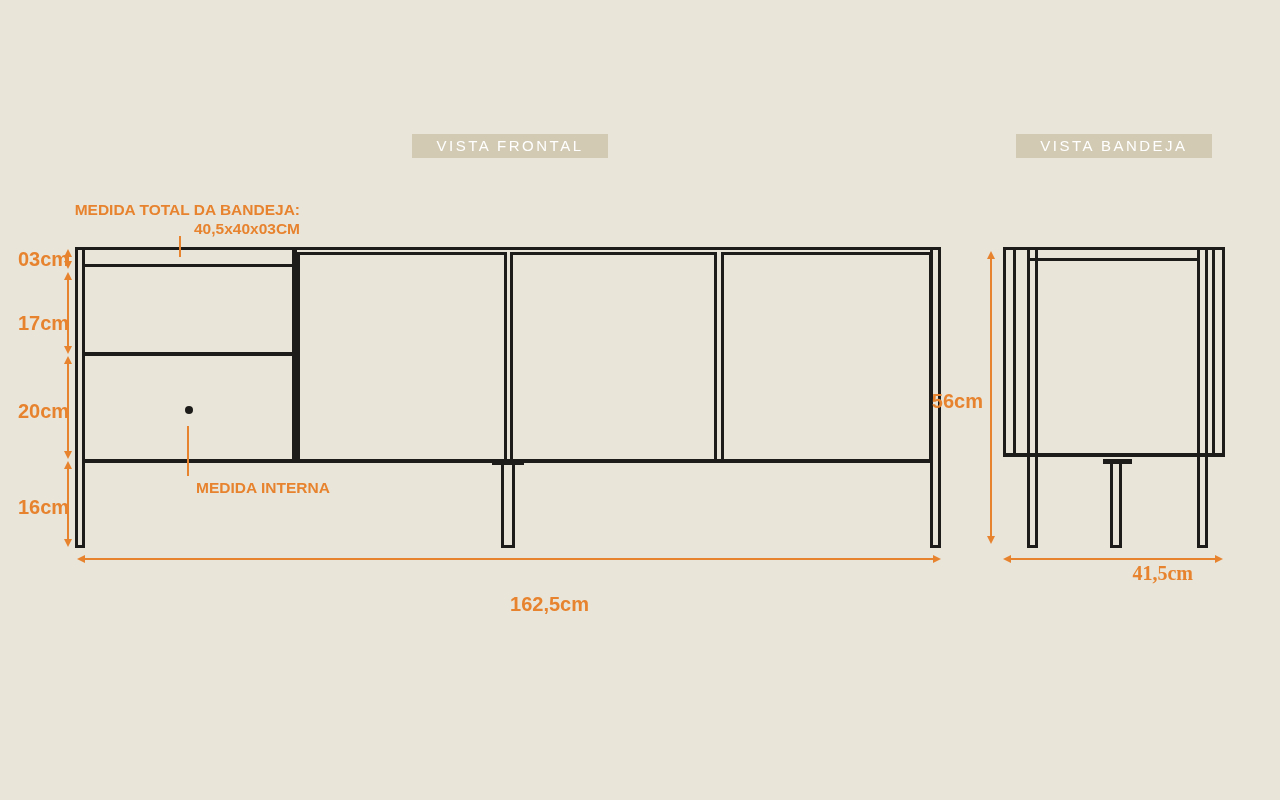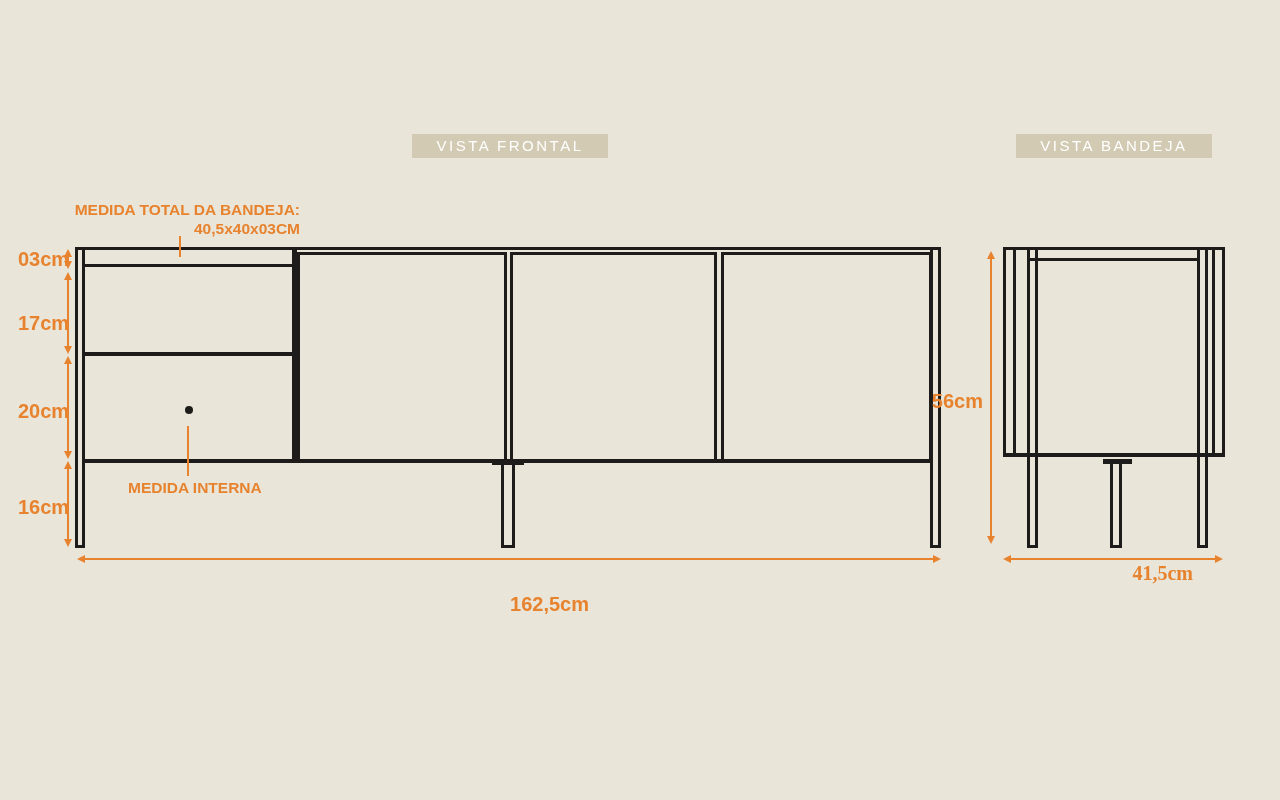--- a/index.html
+++ b/index.html
@@ -8,21 +8,21 @@
   .badge{position:absolute;height:24px;line-height:24px;text-align:center;
          background:var(--badge-bg,#D2CAB3);color:var(--badge-text,#fff);
          font-weight:normal;font-size:15px;letter-spacing:2.5px;}
   .line{position:absolute;background:var(--ink,#1D1C1A);}
   .hollow{position:absolute;background:transparent;border:0 solid var(--ink,#1D1C1A);box-sizing:border-box;}
   .leg{border-left-width:3px;border-right-width:3px;border-bottom-width:3px;}
   .pair{border-left-width:3px;border-right-width:3px;}
   .panel{border-width:3px;}
   .oline{position:absolute;background:var(--accent-orange,#E7832F);}
   .dim{position:absolute;color:var(--accent-orange,#E7832F);font-weight:bold;font-size:20px;line-height:18px;}
-  .note{position:absolute;color:var(--accent-orange,#E7832F);font-weight:bold;font-size:15.5px;line-height:19px;}
+  .note{position:absolute;color:var(--accent-orange,#E7832F);font-weight:bold;font-size:15.5px;line-height:19px;text-align:center;}
   .knob{position:absolute;width:8px;height:8px;border-radius:50%;background:var(--ink,#1D1C1A);}
   .varrow{position:absolute;width:10px;display:flex;flex-direction:column;align-items:center;}
   .varrow .vl{width:2px;flex:1;background:var(--accent-orange,#E7832F);}
   .harrow{position:absolute;height:10px;display:flex;flex-direction:row;align-items:center;}
   .harrow .hl{height:2px;flex:1;background:var(--accent-orange,#E7832F);}
   .ah{width:0;height:0;flex:0 0 auto;}
   .ah-up{border-left:4.5px solid transparent;border-right:4.5px solid transparent;border-bottom:8px solid var(--accent-orange,#E7832F);}
   .ah-down{border-left:4.5px solid transparent;border-right:4.5px solid transparent;border-top:8px solid var(--accent-orange,#E7832F);}
   .ah-left{border-top:4.5px solid transparent;border-bottom:4.5px solid transparent;border-right:8px solid var(--accent-orange,#E7832F);}
   .ah-right{border-top:4.5px solid transparent;border-bottom:4.5px solid transparent;border-left:8px solid var(--accent-orange,#E7832F);}

